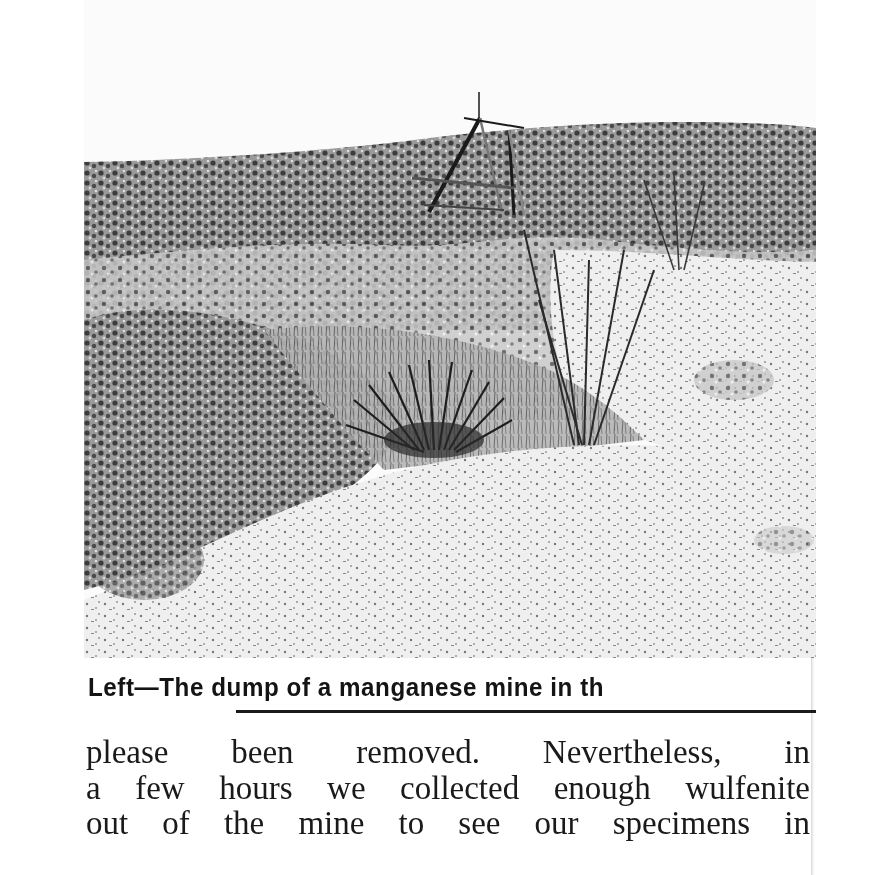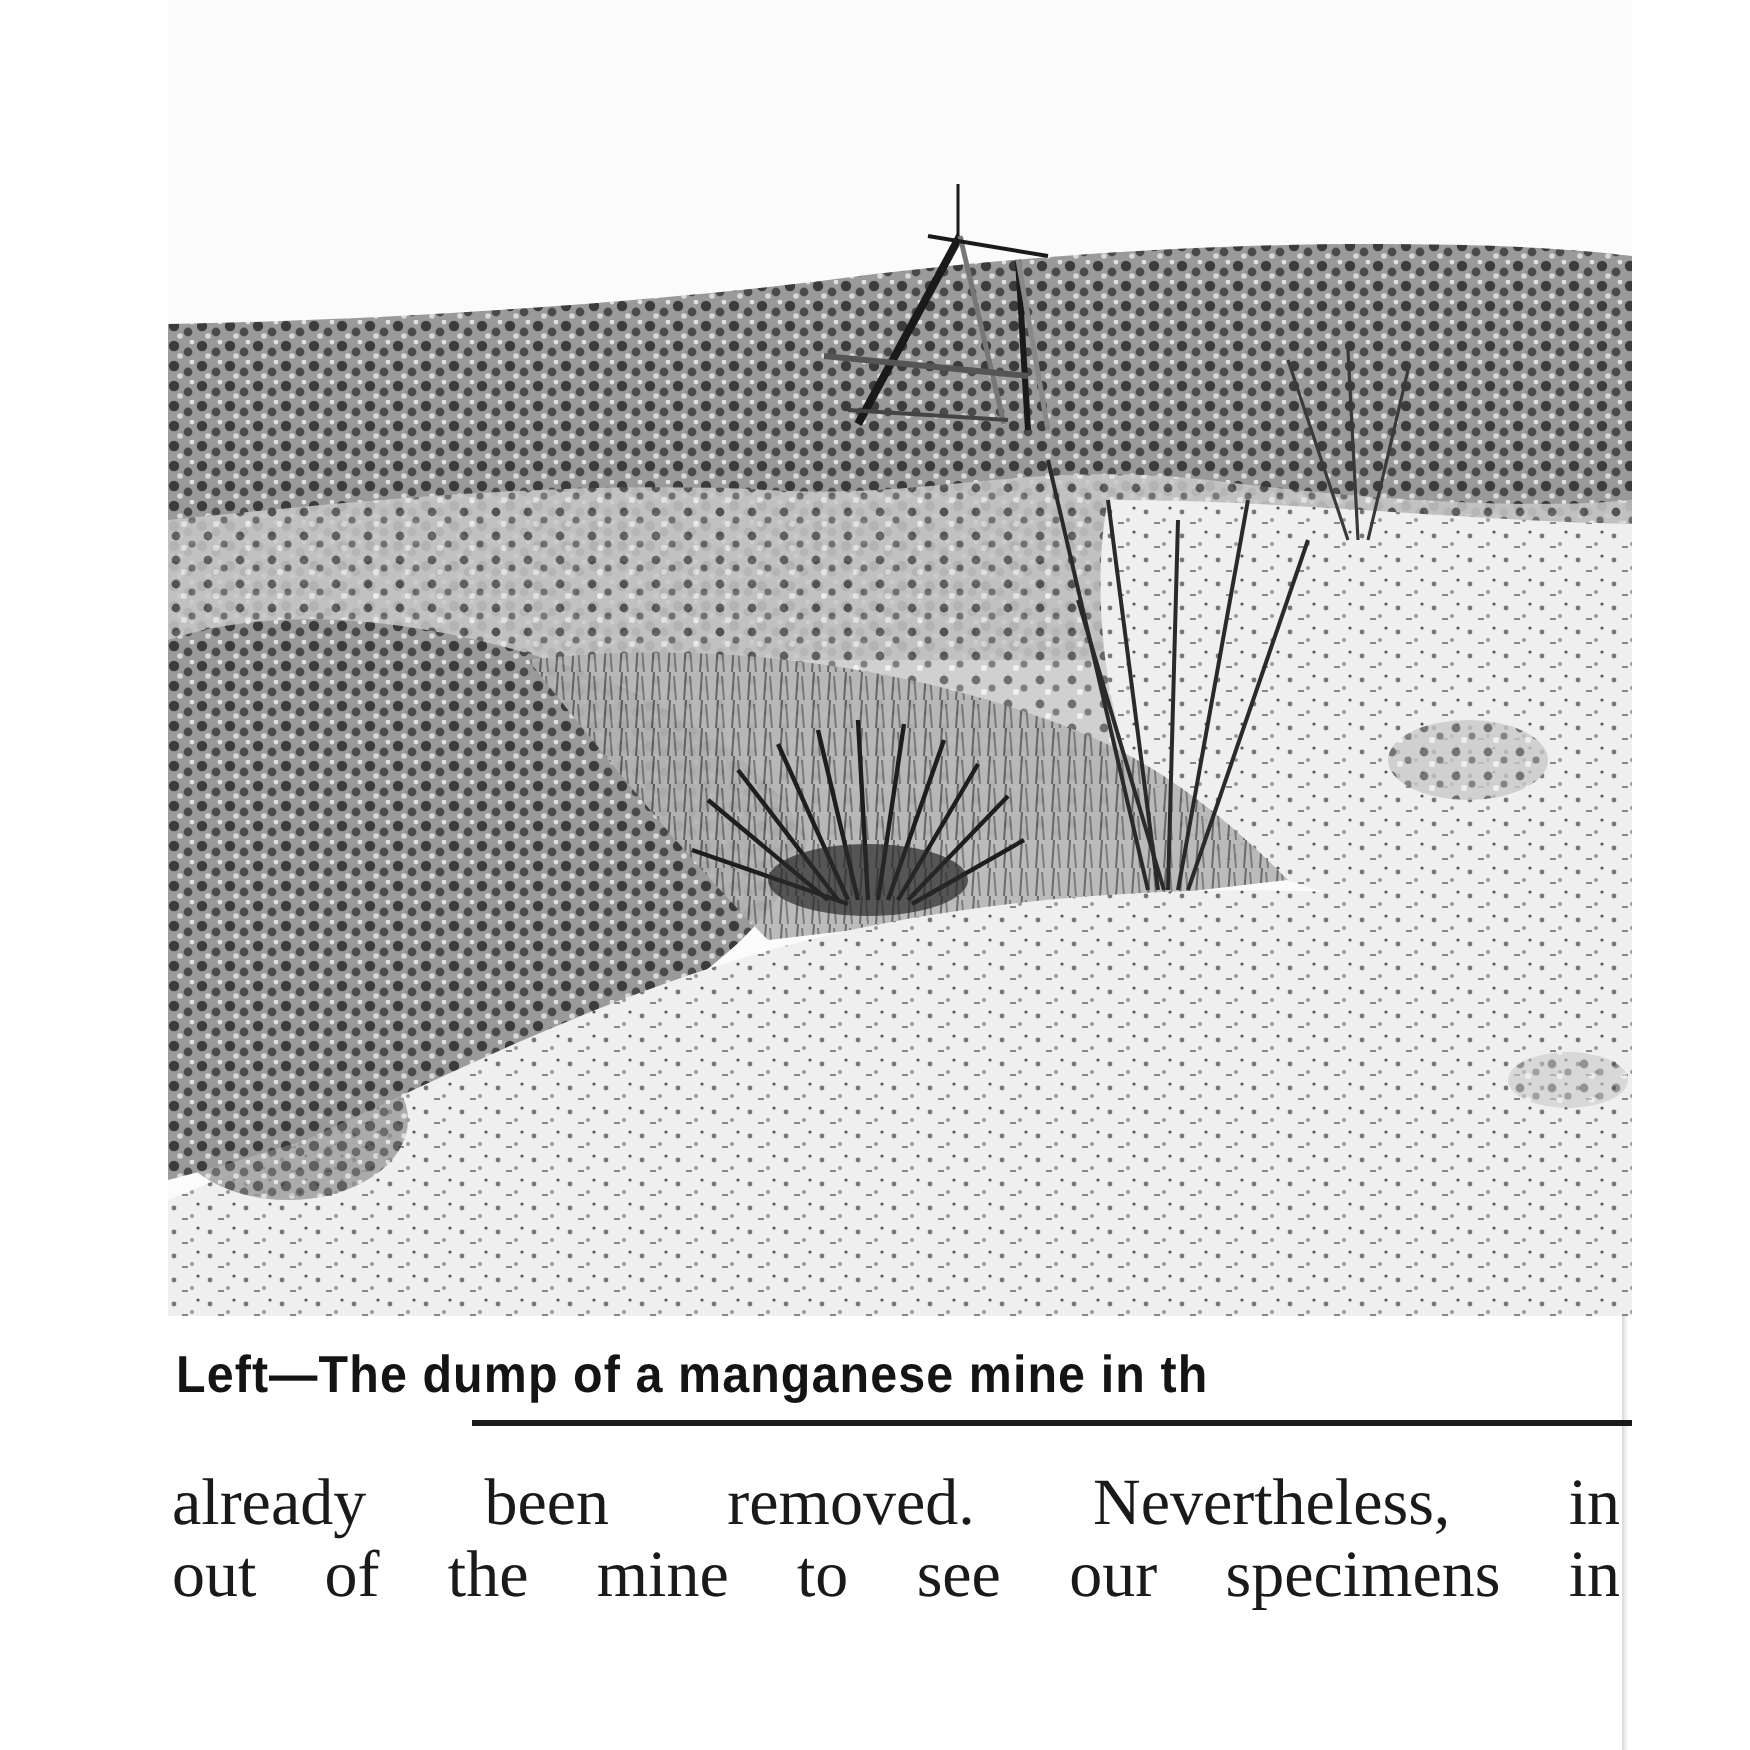--- a/index.html
+++ b/index.html
@@ -127,15 +127,16 @@
       <line x1="328" y1="178" x2="430" y2="188" stroke-width="3" stroke="#555"></line>
       <line x1="340" y1="205" x2="420" y2="210" stroke-width="2" stroke="#444"></line>
     </g>
   </svg>
 </div>
 
 <div class="caption">Left—The dump of a manganese mine in th</div>
 <div class="caption-rule"></div>
 
 <div class="body-text">
-  <span class="body-line">already been removed. Nevertheless, in</span>
+  <span class="body-line">please been removed. Nevertheless, in</span>
+  <span class="body-line">a few hours we collected enough wulfenite</span>
   <span class="body-line">out of the mine to see our specimens in</span>
 </div>
 
 </body></html>

